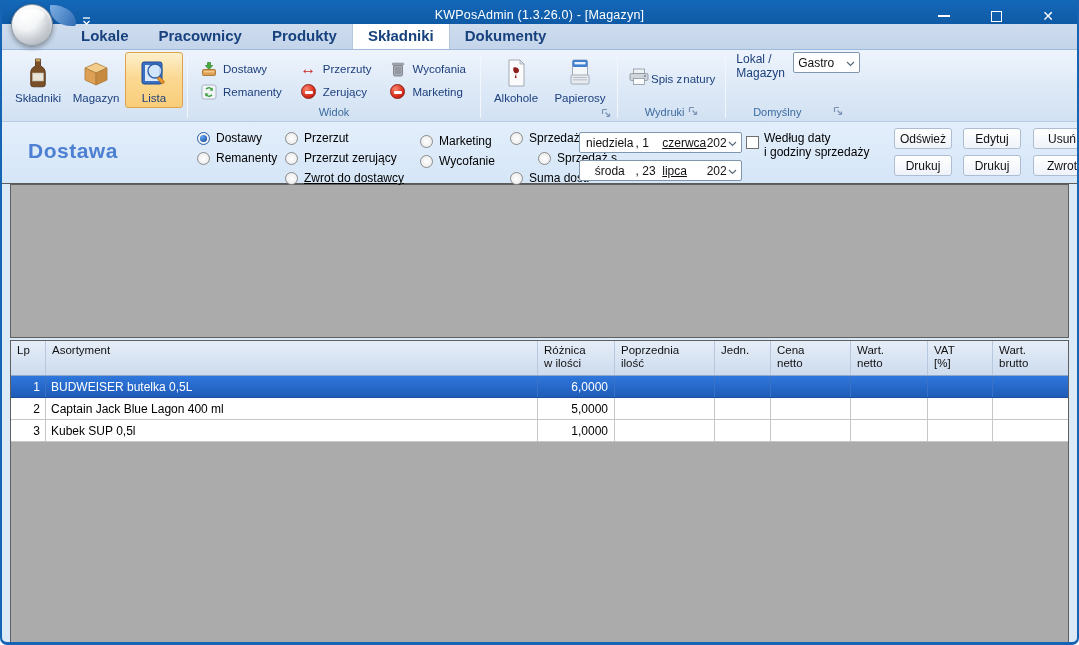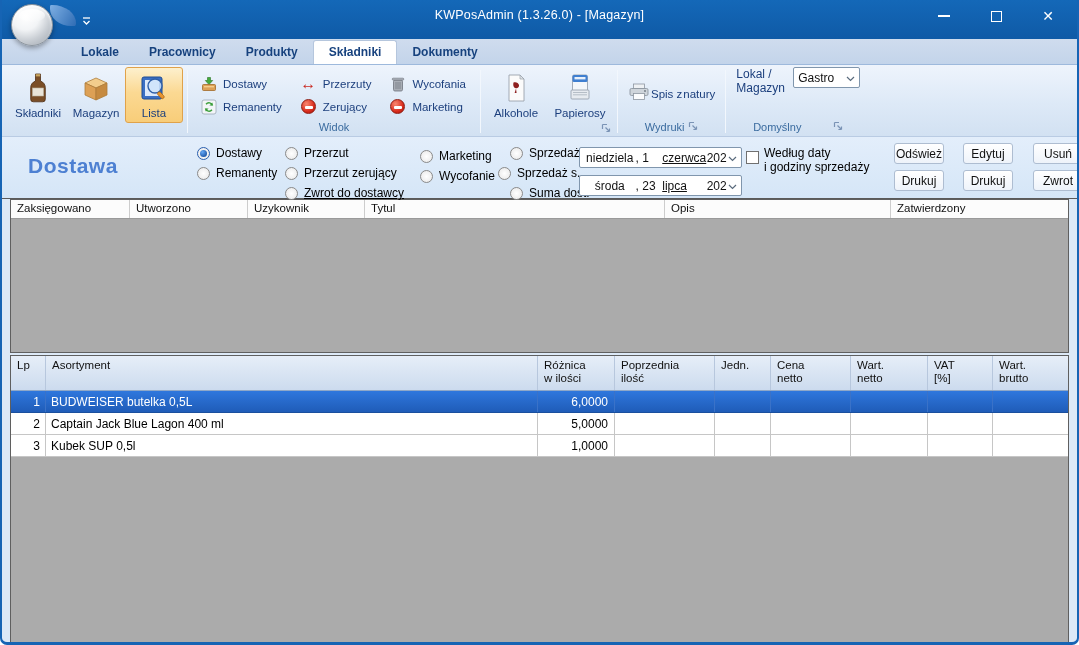--- a/index.html
+++ b/index.html
@@ -1,34 +1,34 @@
 <!DOCTYPE html>
 <html><head>
 <meta charset="utf-8">
 <style>
   * { margin:0; padding:0; box-sizing:border-box; }
   html,body { width:1079px; height:645px; overflow:hidden; font-family:"Liberation Sans", sans-serif; background:#fff; }
   .window { width:1079px; height:645px; border-left:2px solid #1664b4; border-right:2px solid #1664b4; border-bottom:3px solid #1664b4; border-radius:0 0 7px 7px; overflow:hidden; position:relative; background:#dce9f7; }
 
   
-  .titlebar { height:39px; background:linear-gradient(#1468b8,#0f5aa6); position:relative; }
+  .titlebar { height:24px; background:linear-gradient(#1468b8,#0f5aa6); position:relative; }
   .title { position:absolute; left:0; right:0; top:8px; text-align:center; color:#fff; font-size:12.5px; letter-spacing:.2px; }
   .orb { position:absolute; left:9px; top:4px; width:42px; height:42px; border-radius:50%; background:radial-gradient(circle at 34% 28%, #ffffff 0%, #f2f4f6 35%, #c9ced4 62%, #9aa2ab 100%); border:1px solid #8d959e; box-shadow:0 2px 5px rgba(0,0,0,.35), inset 0 2px 3px rgba(255,255,255,.9); z-index:30; }
   .orb::after { content:""; position:absolute; left:7px; top:4px; width:26px; height:13px; border-radius:50%; background:linear-gradient(rgba(255,255,255,.95), rgba(255,255,255,.1)); }
   .swoosh { position:absolute; left:48px; top:5px; width:26px; height:21px; background:linear-gradient(120deg,#7fb0e4,#2f6cb4); border-radius:4% 100% 10% 90%/ 10% 95% 15% 90%; z-index:29; }
   .qat-arrow { position:absolute; left:80px; top:11px; z-index:31; }
 
   .win-controls { position:absolute; right:6px; top:0; height:32px; display:flex; align-items:center; gap:26px; padding-right:10px; }
   .wc { width:26px; height:22px; display:flex; align-items:center; justify-content:center; color:#fff; font-size:14px; cursor:default; }
   .wc .bar { width:12px; height:0; border-bottom:2px solid #fff; display:block; }
   .wc .sq { width:11px; height:11px; border:1.5px solid #fff; display:block; }
 
   
   .tabstrip { height:26px; background:linear-gradient(#cfdcee,#c3d4ea); display:flex; align-items:flex-end; padding-left:64px; border-bottom:1px solid #9db9dc; }
-  .tab { padding:4px 15px 5px; font-size:12px; color:#17427e; font-weight:bold; cursor:default; }
+  .tab { padding:4px 15px 5px; font-size:15px; color:#17427e; font-weight:bold; cursor:default; }
   .tab.active { background:#fff; border:1px solid #b5c6dd; border-bottom:none; border-radius:3px 3px 0 0; }
 
   
   .ribbon { height:72px; background:linear-gradient(#eef4fc,#dde9f7 55%,#d2e1f2); border-bottom:1px solid #b9cbe3; display:flex; align-items:stretch; padding:2px 0 0 4px; }
   .rgroup { display:flex; flex-direction:column; padding:0 3px; }
   .rgroup-body { flex:1; display:flex; align-items:center; }
   .rgroup-caption { height:15px; font-size:11px; color:#3a6b9f; text-align:center; display:flex; align-items:flex-start; justify-content:center; gap:4px; }
   .rsep { width:1px; background:#c2d1e5; border-right:1px solid #f2f7fd; margin:3px 1px; }
 
   .bigbtn { width:58px; display:flex; flex-direction:column; align-items:center; justify-content:center; gap:2px; padding:3px 2px; border:1px solid transparent; border-radius:3px; cursor:default; }
@@ -59,21 +59,21 @@
   .radio.checked { border-color:#2a5fae; }
   .radio.checked::after { content:""; display:block; width:7px; height:7px; margin:2px; border-radius:50%; background:radial-gradient(circle at 35% 30%, #63a7f5, #0b3f8f); }
   .rlabel { font-size:12px; color:#000; white-space:nowrap; }
   .fcombo { position:absolute; left:577px; width:163px; }
   .fcombo .seg-name { width:58px; text-align:center; }
   .fcombo .seg-day { width:30px; text-align:left; }
   .fcombo .seg-month { width:50px; text-align:left;text-decoration:underline; }
   .fcombo .seg-year { width:24px; text-align:left; }
   .checkbox { position:absolute; left:744px; top:14px; width:13px; height:13px; background:#fff; border:1px solid #707070; }
   .cb-label { position:absolute; left:762px; top:9px; font-size:12px; color:#000; line-height:14px; }
-  .fbtn { position:absolute; width:50px; height:21px; background:linear-gradient(#ffffff,#eef3fa); border:1px solid #aebdd1; border-radius:3px; font-size:12px; color:#111; display:flex; align-items:center; justify-content:center; cursor:default; }
+  .fbtn { position:absolute; width:58px; height:21px; background:linear-gradient(#ffffff,#eef3fa); border:1px solid #aebdd1; border-radius:3px; font-size:12px; color:#111; display:flex; align-items:center; justify-content:center; cursor:default; }
 
   
   .gridbox { margin:0 8px; border:1px solid #5f5f5f; background:#ababab; }
   .upper-grid { height:154px; margin-top:0; }
   .upper-head { display:grid; grid-template-columns:119px 118px 117px 300px 226px 1fr; height:19px; background:#fcfcfc; border-bottom:1px solid #9a9a9a; }
   .upper-head .hcell { font-size:11.5px; color:#111; padding:2px 0 0 6px; border-right:1px solid #cdcdcd; white-space:nowrap; overflow:hidden; }
   .gray-fill { background:#ababab; }
 
   .lower-grid { height:316px; margin-top:2px; display:flex; flex-direction:column; }
   .items-head { display:grid; grid-template-columns:35px 492px 77px 100px 56px 80px 77px 65px 1fr; height:35px; background:linear-gradient(#e6eef8,#ccdbee); border-bottom:1px solid #8fa8c8; }
@@ -348,21 +348,21 @@
     </div>
     <div class="radio-row" style="left:418px; top:31px;">
       <span class="radio"></span>
       <span class="rlabel">Wycofanie</span>
     </div>
 
     <div class="radio-row" style="left:508px; top:8px;">
       <span class="radio"></span>
       <span class="rlabel">Sprzedaż p.</span>
     </div>
-    <div class="radio-row" style="left:496px; top:28px;">
+    <div class="radio-row" style="left:536px; top:28px;">
       <span class="radio"></span>
       <span class="rlabel">Sprzedaż s.</span>
     </div>
     <div class="radio-row" style="left:508px; top:48px;">
       <span class="radio"></span>
       <span class="rlabel">Suma dost.</span>
     </div>
 
     <div class="combo fcombo" style="top:10px;">
       <span class="seg-name">niedziela</span>
@@ -395,28 +395,20 @@
 
     <div class="fbtn" style="left:892px; top:6px;">Odśwież</div>
     <div class="fbtn" style="left:961px; top:6px;">Edytuj</div>
     <div class="fbtn" style="left:1031px; top:6px;">Usuń</div>
     <div class="fbtn" style="left:892px; top:33px;">Drukuj</div>
     <div class="fbtn" style="left:961px; top:33px;">Drukuj</div>
     <div class="fbtn" style="left:1031px; top:33px;">Zwrot</div>
   </div>
 
   <div class="gridbox upper-grid">
-    <div class="upper-head">
-      <div class="hcell">Zaksięgowano</div>
-      <div class="hcell">Utworzono</div>
-      <div class="hcell">Uzykownik</div>
-      <div class="hcell">Tytul</div>
-      <div class="hcell">Opis</div>
-      <div class="hcell" style="border-right:none">Zatwierdzony</div>
-    </div>
     <div class="gray-fill" style="height:133px;"></div>
   </div>
 
   <div class="gridbox lower-grid">
     <div class="items-head">
       <div class="hcell">
           <div>Lp</div>
           <div></div>
         </div>
       <div class="hcell">

